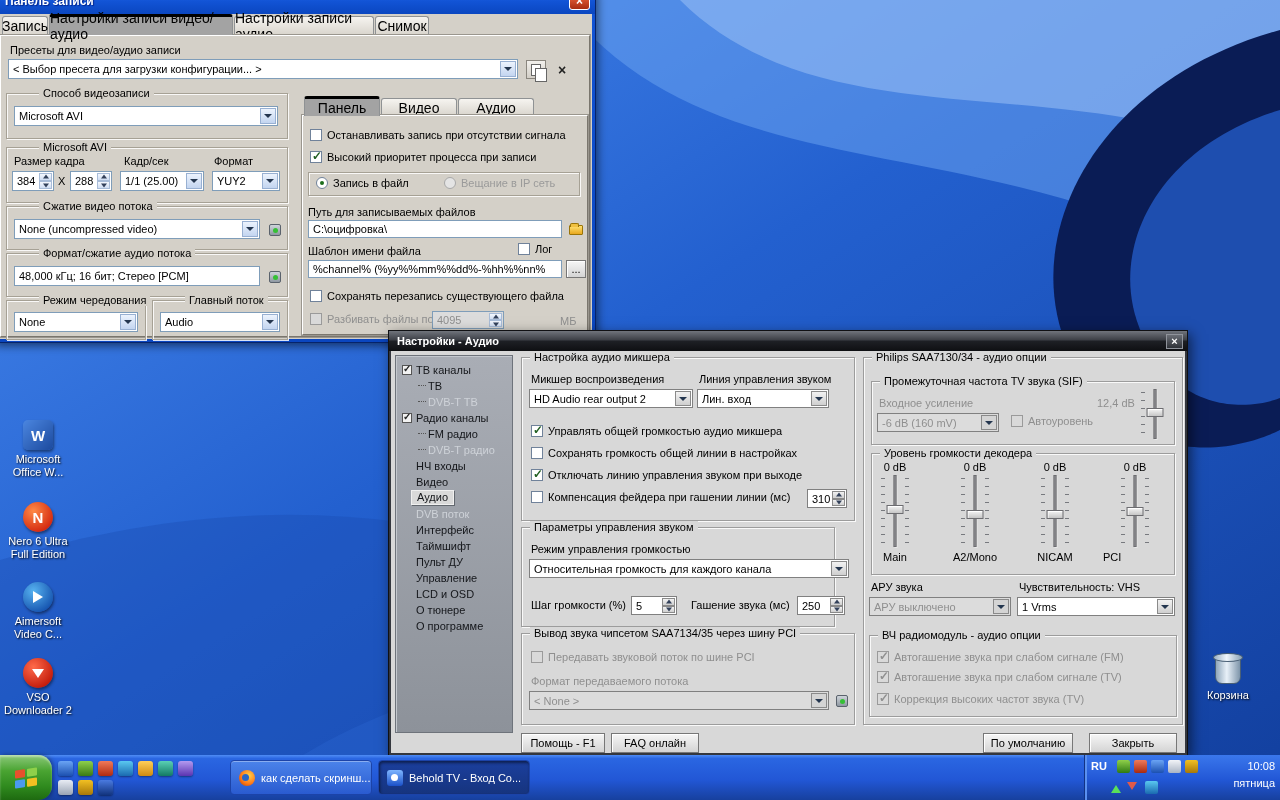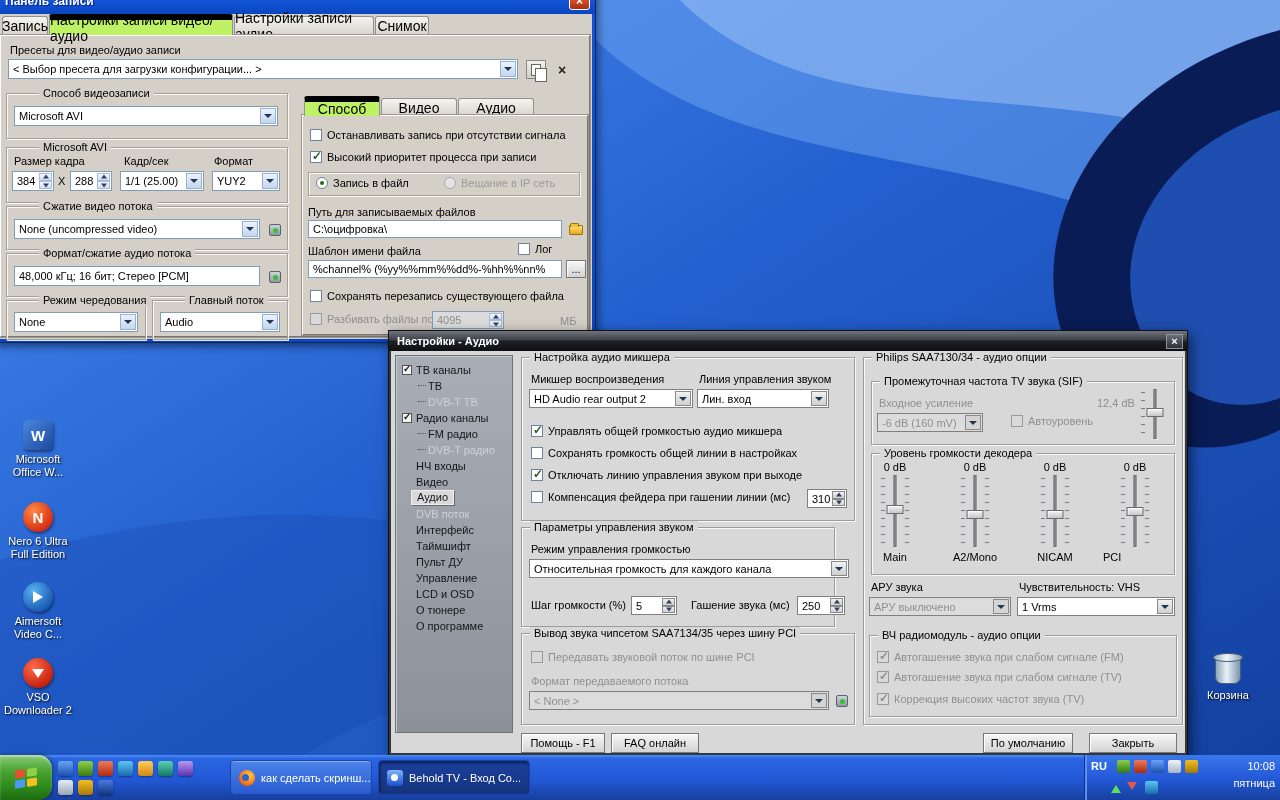--- a/index.html
+++ b/index.html
@@ -67,21 +67,21 @@
   .gear-ic{width:12px;height:12px;background:linear-gradient(#cfd4da,#8f98a2);border:1px solid #5a626c;border-radius:2px;position:relative;}
   .gear-ic::after{content:"";position:absolute;left:3px;top:3px;width:5px;height:5px;border-radius:50%;background:#35c035;}
 
   
   .w1{position:absolute;left:-6px;top:-13px;width:602px;height:356px;background:linear-gradient(#1254d6,#0a46c0);border:1px solid #06246b;border-radius:7px 7px 0 0;box-shadow:2px 3px 8px rgba(0,0,0,.5);z-index:5;}
   .w1-title{position:absolute;left:0;right:0;top:0;height:26px;display:flex;align-items:center;padding:0 5px 0 10px;color:#fff;font-weight:bold;font-size:12px;text-shadow:1px 1px 1px #00248c;background:linear-gradient(180deg,#5a9cf8 0%,#2a74ec 14%,#1254d6 50%,#0a46c0 100%);border-radius:7px 7px 0 0;}
   .xclose{margin-left:auto;width:21px;height:18px;background:linear-gradient(#f0a088,#d4502c 45%,#a82c10);border:1px solid #fff;border-radius:3px;color:#fff;display:flex;align-items:center;justify-content:center;font-size:12px;font-weight:bold;text-shadow:none;}
   .xclose::before{content:"×";}
   .w1-body{position:absolute;left:3px;right:3px;top:26px;bottom:3px;background:#d4d0c8;}
   .tab{position:absolute;font-size:14px;display:flex;align-items:center;justify-content:center;background:linear-gradient(#f6f4f0,#d8d4cc);border:1px solid #8f9294;border-bottom:none;border-radius:3px 3px 0 0;height:19px;top:2px;}
-  .tab.active{height:21px;top:0;background:#bef264;border-top:6px solid #000000;z-index:2;}
+  .tab.active{height:21px;top:0;background:#a3a3a3;border-top:3px solid #000000;z-index:2;}
   .tabpage{position:absolute;background:#d4d0c8;border:1px solid #fff;border-right-color:#7a766e;border-bottom-color:#7a766e;box-shadow:0 0 0 1px #9a968e;}
 
   
   .w2{position:absolute;left:388px;top:330px;width:800px;height:426px;background:#34373e;border:1px solid #101114;box-shadow:3px 4px 12px rgba(0,0,0,.55);z-index:10;}
   .w2-title{position:absolute;left:0;right:0;top:0;height:20px;display:flex;align-items:center;padding:0 4px 0 8px;color:#fff;font-weight:bold;font-size:11px;background:linear-gradient(180deg,#70747c 0%,#3c3f46 45%,#1e2025 50%,#0e0f12 100%);}
   .w2close{margin-left:auto;width:17px;height:15px;background:linear-gradient(#6a6e76,#2e3137);border:1px solid #8f939b;color:#fff;display:flex;align-items:center;justify-content:center;font-size:11px;font-weight:bold;}
   .w2close::before{content:"×";}
   .w2-body{position:absolute;left:2px;right:2px;top:20px;bottom:2px;background:#d8d8d8;}
   .nav{position:absolute;left:4px;top:4px;width:118px;height:378px;background:linear-gradient(180deg,#a9adb5,#8d929a);border:1px solid #6e737b;box-shadow:inset 1px 1px 0 #c4c8ce;}
   .nitem{position:absolute;left:0;width:100%;height:15px;font-size:11px;color:#14161a;display:flex;align-items:center;padding-left:20px;white-space:nowrap;}
@@ -263,21 +263,21 @@
       </div>
       <div class="gb w1gb" style="left:154px;top:286px;width:136px;height:40px" data-name="main-stream-group">
         <span class="lg" data-name="group-legend">Главный поток</span>
       </div>
       <div class="combo" style="left:162px;top:298px;width:120px" data-name="main-stream-combobox">
         <span class="val" data-name="combo-value">Audio</span>
         <span class="dd" data-name="chevron-down-icon"></span>
       </div>
 
       <div class="tab active" style="left:306px;width:76px" data-name="tab-stream">
-          <span data-name="tab-label">Способ</span>
+          <span data-name="tab-label">Панель</span>
         </div>
       <div class="tab" style="left:383px;top:84px;width:76px;height:18px" data-name="tab-video">
           <span data-name="tab-label">Видео</span>
         </div>
       <div class="tab" style="left:460px;top:84px;width:76px;height:18px" data-name="tab-audio">
           <span data-name="tab-label">Аудио</span>
         </div>
       <style>.w1-body .tab[data-name="tab-stream"]{top:82px;height:20px;}</style>
       <div class="tabpage" style="left:304px;top:101px;width:286px;height:220px" data-name="stream-tab-page"></div>
 
@@ -482,21 +482,21 @@
 
       <div class="gb w2gb" style="left:472px;top:6px;width:320px;height:368px" data-name="philips-group">
         <span class="lg" data-name="group-legend">Philips SAA7130/34 - аудио опции</span>
       </div>
 
       <div class="gb w2gb" style="left:480px;top:30px;width:304px;height:64px" data-name="sif-group">
         <span class="lg" data-name="group-legend">Промежуточная частота TV звука (SIF)</span>
       </div>
       <div class="lab dis-t" style="left:488px;top:46px" data-name="input-gain-label">Входное усиление</div>
       <div class="lab dis-t" style="left:706px;top:46px" data-name="sif-db-value">12,4 dB</div>
-      <div class="combo cls dis" style="left:486px;top:62px;width:106px" data-name="input-gain-combobox">
+      <div class="combo cls dis" style="left:486px;top:62px;width:122px" data-name="input-gain-combobox">
         <span class="val" data-name="combo-value">-6 dB (160 mV)</span>
         <span class="dd" data-name="chevron-down-icon"></span>
       </div>
       <label class="cb dis" style="left:620px;top:64px" data-name="auto-level-checkbox">
         <span class="box" data-name="checkbox-box"></span>
         <span data-name="checkbox-label">Автоуровень</span>
       </label>
       <div class="vslider" style="left:756px;top:38px;width:16px;height:50px" data-name="sif-gain-slider">
         <span class="groove" data-name="slider-groove"></span>
         <span class="ticks l" data-name="slider-ticks"></span>

